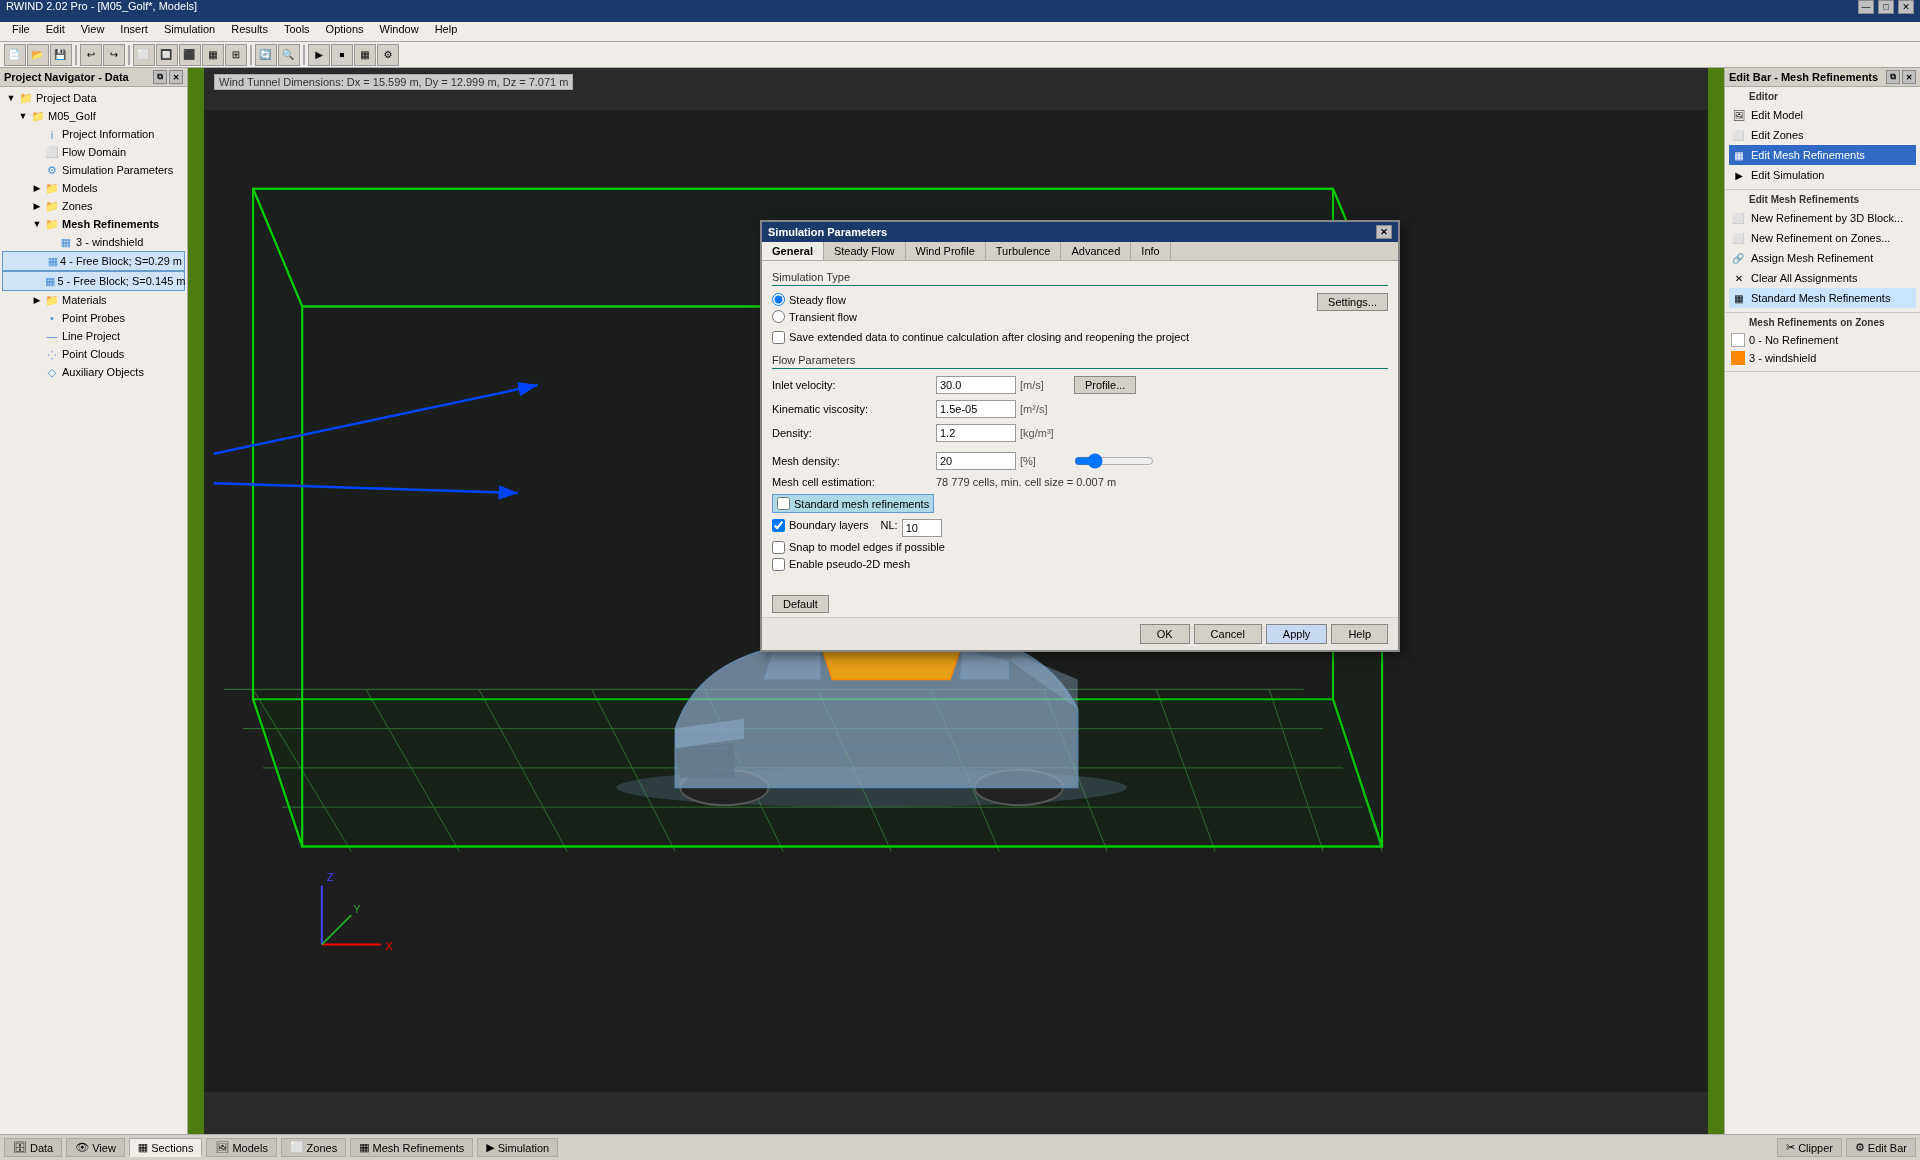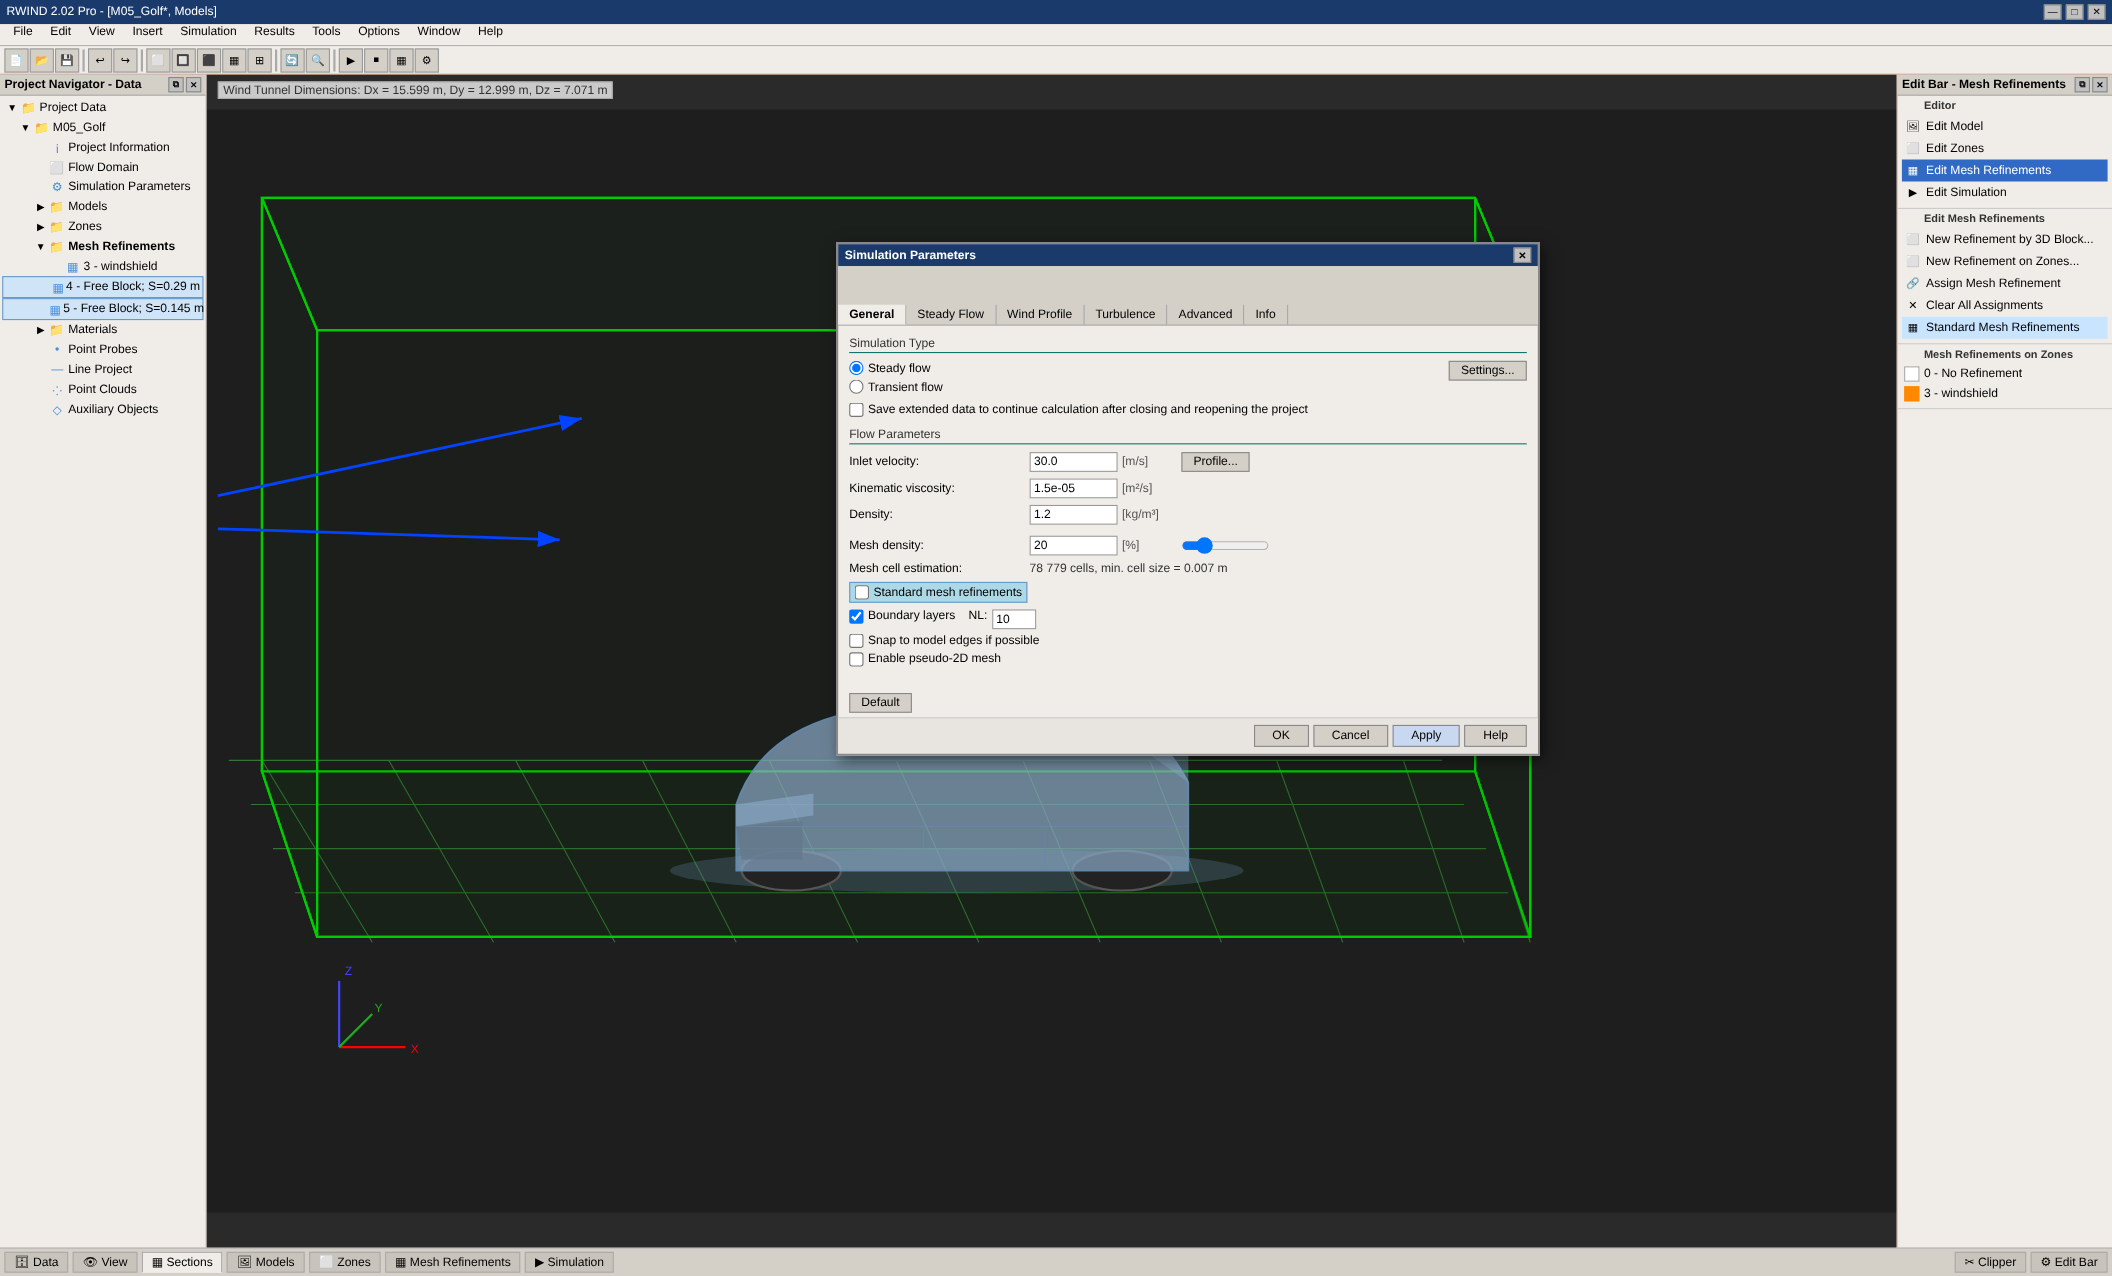--- a/index.html
+++ b/index.html
@@ -4,21 +4,21 @@
   <style>
     * { box-sizing: border-box; margin: 0; padding: 0; font-family: 'Segoe UI', Arial, sans-serif; font-size: 11px; }
     body { background: #d4d0c8; width: 1920px; height: 1160px; overflow: hidden; position: relative; }
 
     
     .titlebar {
       background: #1a3a6b;
       color: white;
       height: 22px;
       display: flex;
-      align-items: center;
+      align-items: flex-start;
       padding: 0 6px;
       justify-content: space-between;
     }
     .titlebar-controls { display: flex; gap: 4px; }
     .titlebar-btn { width: 16px; height: 14px; background: #c0c0c0; border: 1px solid #888; font-size: 9px; display: flex; align-items: center; justify-content: center; cursor: pointer; color: black; }
 
     
     .menubar {
       background: #f0ede8;
       height: 20px;
@@ -39,21 +39,22 @@
       border-bottom: 1px solid #aaa;
       gap: 1px;
     }
     .toolbar-btn { width: 22px; height: 22px; background: #d4d0c8; border: 1px solid #999; display: flex; align-items: center; justify-content: center; cursor: pointer; font-size: 10px; }
     .toolbar-sep { width: 2px; height: 20px; background: #aaa; margin: 0 2px; }
 
     
     .main-layout {
       display: flex;
       height: calc(1160px - 22px - 20px - 26px - 26px);
-      background: #f97316;
+      background: #4d7c0f;
+      gap: 16px;
     }
 
     
     .left-panel {
       width: 188px;
       background: #f0ede8;
       border-right: 1px solid #aaa;
       display: flex;
       flex-direction: column;
     }
@@ -174,21 +175,21 @@
       color: white;
       padding: 3px 6px;
       display: flex;
       justify-content: space-between;
       align-items: center;
       font-size: 11px;
       font-weight: bold;
     }
     .modal-close { width: 16px; height: 14px; background: #c0c0c0; border: 1px solid #888; color: black; font-size: 9px; display: flex; align-items: center; justify-content: center; cursor: pointer; }
     .modal-tabs { display: flex; background: #d4d0c8; border-bottom: 1px solid #aaa; }
-    .modal-tab { padding: 3px 10px; cursor: pointer; font-size: 11px; border-right: 1px solid #aaa; margin-top: 35px; }
+    .modal-tab { padding: 3px 10px; cursor: pointer; font-size: 11px; border-right: 1px solid #aaa; }
     .modal-tab.active { background: #f0ede8; font-weight: bold; }
     .modal-content { padding: 10px; }
     .modal-section { margin-bottom: 10px; }
     .modal-section-title { font-weight: normal; font-size: 11px; color: #333; margin-bottom: 7px; padding-bottom: 2px; border-bottom: 1px solid #0f766e; }
     .form-row { display: flex; align-items: center; margin-bottom: 6px; gap: 4px; }
     .form-label { width: 160px; font-size: 11px; }
     .form-input { width: 80px; height: 18px; border: 1px solid #999; background: white; padding: 1px 3px; font-size: 11px; }
     .form-unit { font-size: 11px; color: #555; width: 50px; }
     .form-btn { padding: 2px 10px; background: #d4d0c8; border: 1px solid #888; cursor: pointer; font-size: 11px; }
     .radio-row { display: flex; align-items: center; gap: 4px; margin-bottom: 4px; }

